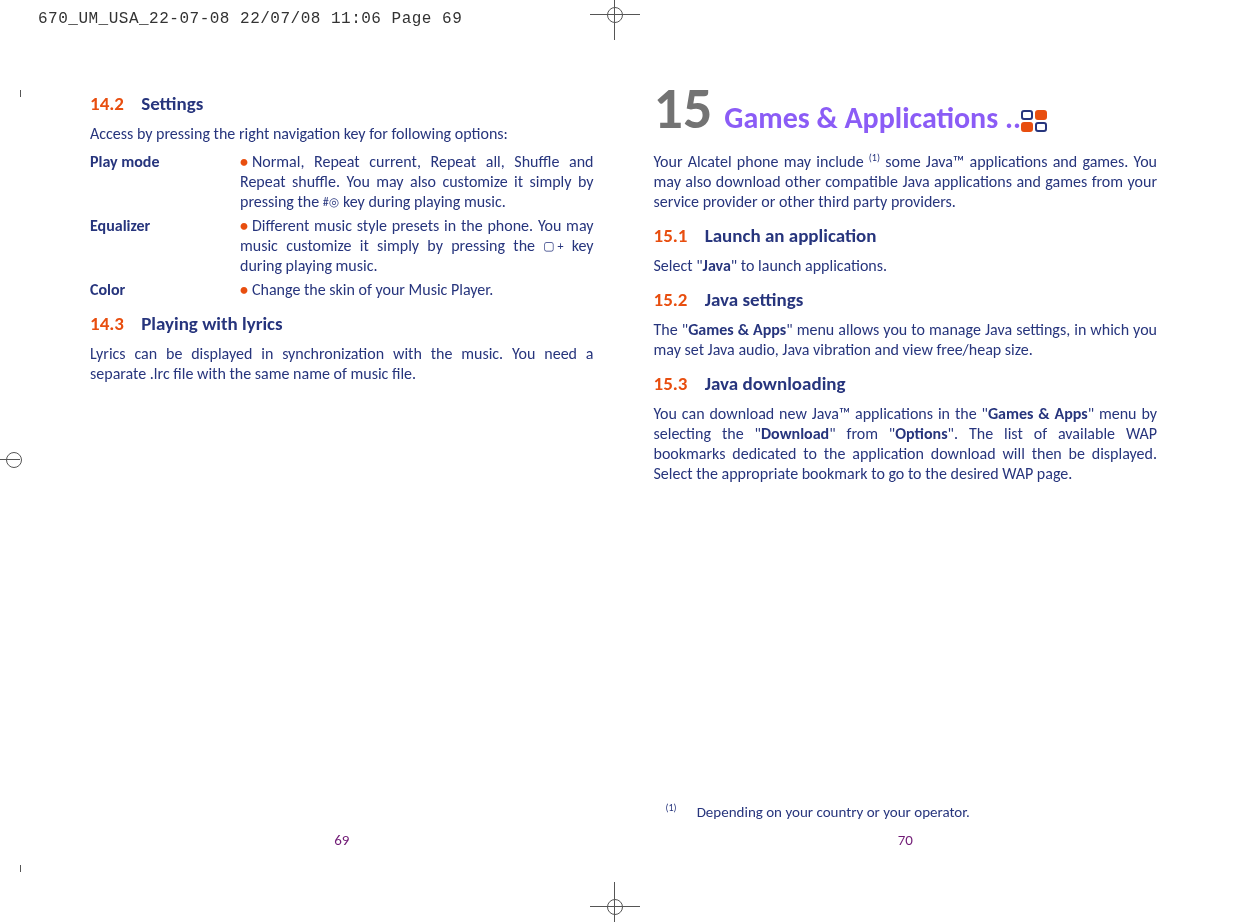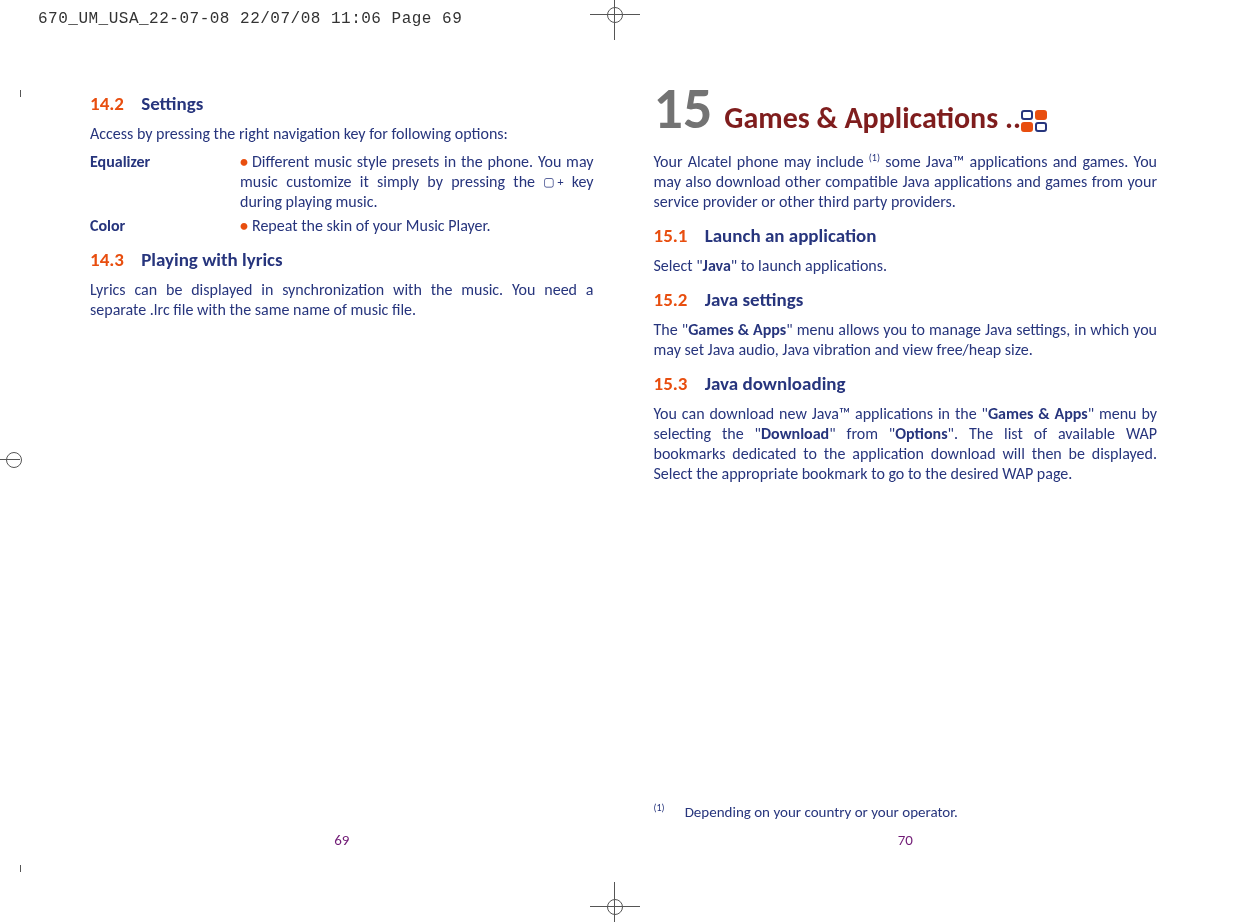--- a/index.html
+++ b/index.html
@@ -161,21 +161,21 @@
   }
   .chapter-num {
     font-size: 58px;
     font-weight: bold;
     color: #737373;
     line-height: 1;
   }
   .chapter-title {
     font-size: 30px;
     font-weight: bold;
-    color: #7f1d1d;
+    color: #8b5cf6;
     flex: 1;
   }
   .chapter-icon {
     display: inline-block;
     width: 26px;
     height: 22px;
     vertical-align: middle;
     position: relative;
   }
   .chapter-icon::before, .chapter-icon::after {
@@ -201,21 +201,21 @@
   }
   .chapter-icon .b1 { left: 0; background: #e84e0f; border-color: #e84e0f;}
   .chapter-icon .b2 { right: 0; }
   .sup {
     font-size: 10px;
     vertical-align: super;
   }
   .footnote {
     position: absolute;
     bottom: 40px;
-    left: 0;
+    left: 12px;
     font-size: 15px;
   }
   .footnote .sup {
     margin-right: 20px;
   }
   .pagenum {
     position: absolute;
     bottom: 12px;
     width: 100%;
     text-align: center;
@@ -242,33 +242,39 @@
 <div class="spread">
 
   <div class="page">
     <div class="h2">
       <span class="section-num">14.2</span>
       &nbsp;&nbsp;
       <span class="section-title">Settings</span>
     </div>
     <div class="para">Access by pressing the right navigation key for following options:</div>
 
+    <div class="row">
+      <div class="label">Play mode</div>
+      <div class="val">
+        <span class="bullet">•</span><span>Normal, Repeat current, Repeat all, Shuffle and Repeat shuffle. You may also customize it simply by pressing the </span><span class="key-icon">#◎</span><span> key during playing music.</span>
+      </div>
+    </div>
 
     <div class="row">
       <div class="label">Equalizer</div>
       <div class="val">
         <span class="bullet">•</span><span>Different music style presets in the phone. You may music customize it simply by pressing the </span><span class="key-icon">▢ +</span><span> key during playing music.</span>
       </div>
     </div>
 
 
     <div class="row">
       <div class="label">Color</div>
       <div class="val">
-        <span class="bullet">•</span><span>Repeat the skin of your Music Player.</span>
+        <span class="bullet">•</span><span>Change the skin of your Music Player.</span>
       </div>
     </div>
 
     <div class="h2">
       <span class="section-num">14.3</span>
       &nbsp;&nbsp;
       <span class="section-title">Playing with lyrics</span>
     </div>
     <div class="para">Lyrics can be displayed in synchronization with the music. You need a separate .lrc file with the same name of music file.</div>
 

